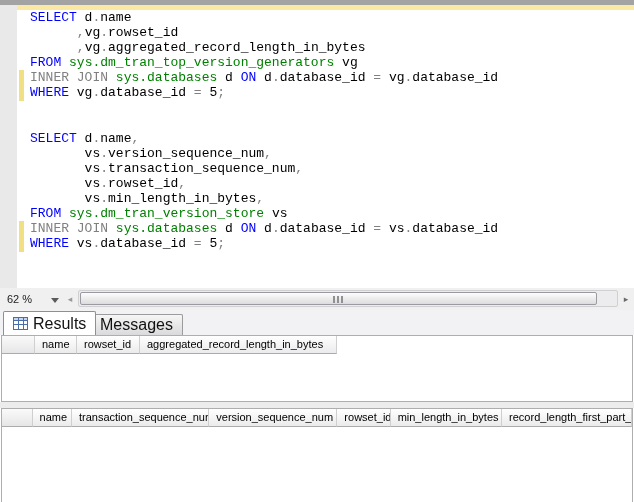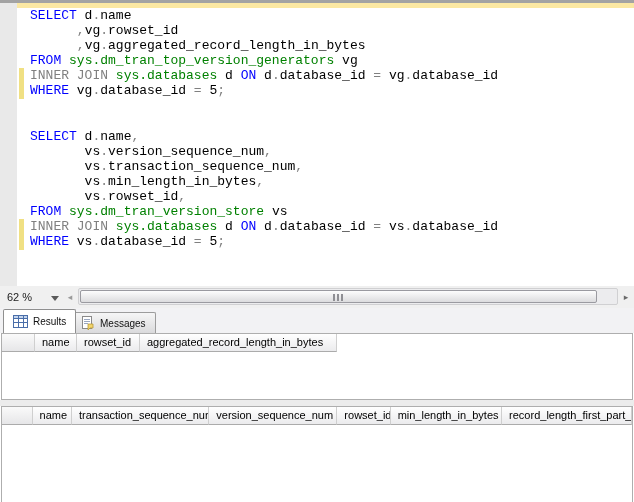--- a/index.html
+++ b/index.html
@@ -1,18 +1,18 @@
 <!DOCTYPE html>
 <html style="--kw: #0000ff; --op: #808080; --sys: #008000; --id: #000000; --chbar: #f0e083; --topstrip: #fbe8a3;"><head>
 <meta charset="utf-8">
 <style>
   * { margin:0; padding:0; box-sizing:border-box; }
   html,body { width:634px; height:502px; }
   body { font-family:"Liberation Sans", sans-serif; font-size:11px; color:#000; background:#fff; }
-  .app { position:relative; width:634px; height:502px; overflow:hidden; background:#fff; border-top:3px solid #a3a3a3; }
+  .app { position:relative; width:634px; height:502px; overflow:hidden; background:#fff; border-top:5px solid #a3a3a3; }
 
   
   .editor { position:absolute; left:0; top:0; width:634px; height:283px; background:#fff; overflow:hidden; }
   .gutter { position:absolute; left:0; top:0; width:17px; height:283px; background:#e9e9e9; }
   .top-strip { position:absolute; left:17px; top:0; width:617px; height:5px; background:var(--topstrip,#fbe8a3); }
   .code-area { position:absolute; left:17px; top:5px; right:0; bottom:0; }
   .code-line { position:relative; height:15.1px; line-height:15.1px; padding-left:13px;
                font-family:"Liberation Mono","DejaVu Sans Mono",monospace; font-size:13px; white-space:pre; }
   .code-line .chbar { position:absolute; left:2px; top:0; width:5px; height:100%; background:var(--chbar,#f0e083); }
   .tk-kw  { color:var(--kw,#0000ff); }
@@ -34,21 +34,21 @@
                   background:linear-gradient(#fdfdfd,#dcdcde); border:1px solid #9a9aa0; border-radius:2px; }
   .scroll-grip { position:absolute; left:50%; top:3px; width:12px; height:7px; margin-left:-6px; display:flex; gap:2px; }
   .scroll-grip i { width:2px; height:7px; background:#8f8f94; }
 
   
   .tabstrip { position:absolute; left:0; top:305px; width:634px; height:25px; background:#f2f2f4; }
   .tab { position:absolute; display:flex; align-items:center; gap:5px; padding:0 9px;
          border:1px solid #8f8f8f; border-bottom:none; border-radius:2px 2px 0 0; cursor:default; }
   .tab.active { left:3px; top:1px; height:24px; background:#ffffff; z-index:2; }
   .tab.inactive { left:70px; top:4px; height:21px; background:linear-gradient(#f6f6f6,#dadadc); border-color:#9c9c9c;align-items:center; }
-  .tab-label { font-size:10px; color:#111; }
+  .tab-label { font-size:16px; color:#111; }
 
   
   .grid { position:absolute; left:1px; width:632px; background:#fff; border:1px solid #aeaeae; overflow:hidden; }
   .grid-1 { top:330px; height:67px; }
   .grid-2 { top:403px; height:99px; border-bottom:none; }
   .grid-gap { position:absolute; left:0; top:397px; width:634px; height:6px; background:#ececec; }
   .grid-header { display:flex; height:18px; }
   .hcell { height:18px; line-height:17px; padding-left:7px; font-size:11px; color:#000; overflow:hidden; white-space:nowrap;
            background:linear-gradient(#ffffff,#ebebed); border-right:1px solid #cfcfcf; border-bottom:1px solid #ababab; }
   .hcell.corner { padding-left:0; background:linear-gradient(#fafafa,#e6e6e8); }
@@ -70,22 +70,22 @@
         <div class="code-line"><span class="tk-id">      </span><span class="tk-op">,</span><span class="tk-id">vg</span><span class="tk-op">.</span><span class="tk-id">rowset_id</span></div>
         <div class="code-line"><span class="tk-id">      </span><span class="tk-op">,</span><span class="tk-id">vg</span><span class="tk-op">.</span><span class="tk-id">aggregated_record_length_in_bytes</span></div>
         <div class="code-line"><span class="tk-kw">FROM</span><span class="tk-id"> </span><span class="tk-sys">sys.dm_tran_top_version_generators</span><span class="tk-id"> vg</span></div>
         <div class="code-line"><span class="chbar"></span><span class="tk-gkw">INNER JOIN</span><span class="tk-id"> </span><span class="tk-sys">sys.databases</span><span class="tk-id"> d </span><span class="tk-kw">ON</span><span class="tk-id"> d</span><span class="tk-op">.</span><span class="tk-id">database_id </span><span class="tk-op">=</span><span class="tk-id"> vg</span><span class="tk-op">.</span><span class="tk-id">database_id</span></div>
         <div class="code-line"><span class="chbar"></span><span class="tk-kw">WHERE</span><span class="tk-id"> vg</span><span class="tk-op">.</span><span class="tk-id">database_id </span><span class="tk-op">=</span><span class="tk-id"> 5</span><span class="tk-op">;</span></div>
         <div class="code-line"></div>
         <div class="code-line"></div>
         <div class="code-line"><span class="tk-kw">SELECT</span><span class="tk-id"> d</span><span class="tk-op">.</span><span class="tk-id">name</span><span class="tk-op">,</span></div>
         <div class="code-line"><span class="tk-id">       vs</span><span class="tk-op">.</span><span class="tk-id">version_sequence_num</span><span class="tk-op">,</span></div>
         <div class="code-line"><span class="tk-id">       vs</span><span class="tk-op">.</span><span class="tk-id">transaction_sequence_num</span><span class="tk-op">,</span></div>
+        <div class="code-line"><span class="tk-id">       vs</span><span class="tk-op">.</span><span class="tk-id">rowset_id</span><span class="tk-op">,</span></div>
         <div class="code-line"><span class="tk-id">       vs</span><span class="tk-op">.</span><span class="tk-id">min_length_in_bytes</span><span class="tk-op">,</span></div>
-        <div class="code-line"><span class="tk-id">       vs</span><span class="tk-op">.</span><span class="tk-id">rowset_id</span><span class="tk-op">,</span></div>
         <div class="code-line"><span class="tk-kw">FROM</span><span class="tk-id"> </span><span class="tk-sys">sys.dm_tran_version_store</span><span class="tk-id"> vs</span></div>
         <div class="code-line"><span class="chbar"></span><span class="tk-gkw">INNER JOIN</span><span class="tk-id"> </span><span class="tk-sys">sys.databases</span><span class="tk-id"> d </span><span class="tk-kw">ON</span><span class="tk-id"> d</span><span class="tk-op">.</span><span class="tk-id">database_id </span><span class="tk-op">=</span><span class="tk-id"> vs</span><span class="tk-op">.</span><span class="tk-id">database_id</span></div>
         <div class="code-line"><span class="chbar"></span><span class="tk-kw">WHERE</span><span class="tk-id"> vs</span><span class="tk-op">.</span><span class="tk-id">database_id </span><span class="tk-op">=</span><span class="tk-id"> 5</span><span class="tk-op">;</span></div>
       </div>
   </div>
 
   <div class="hscroll">
     <div class="zoom-combo">
       <span>62 %</span>
       <span class="zoom-caret"></span>

